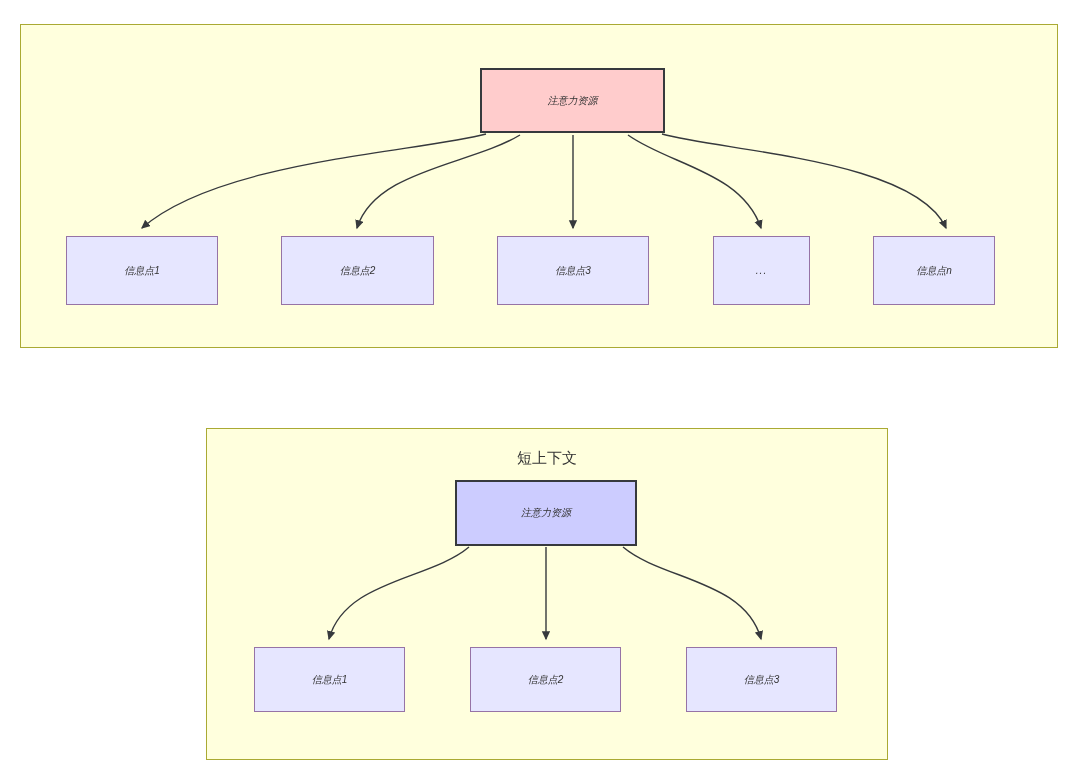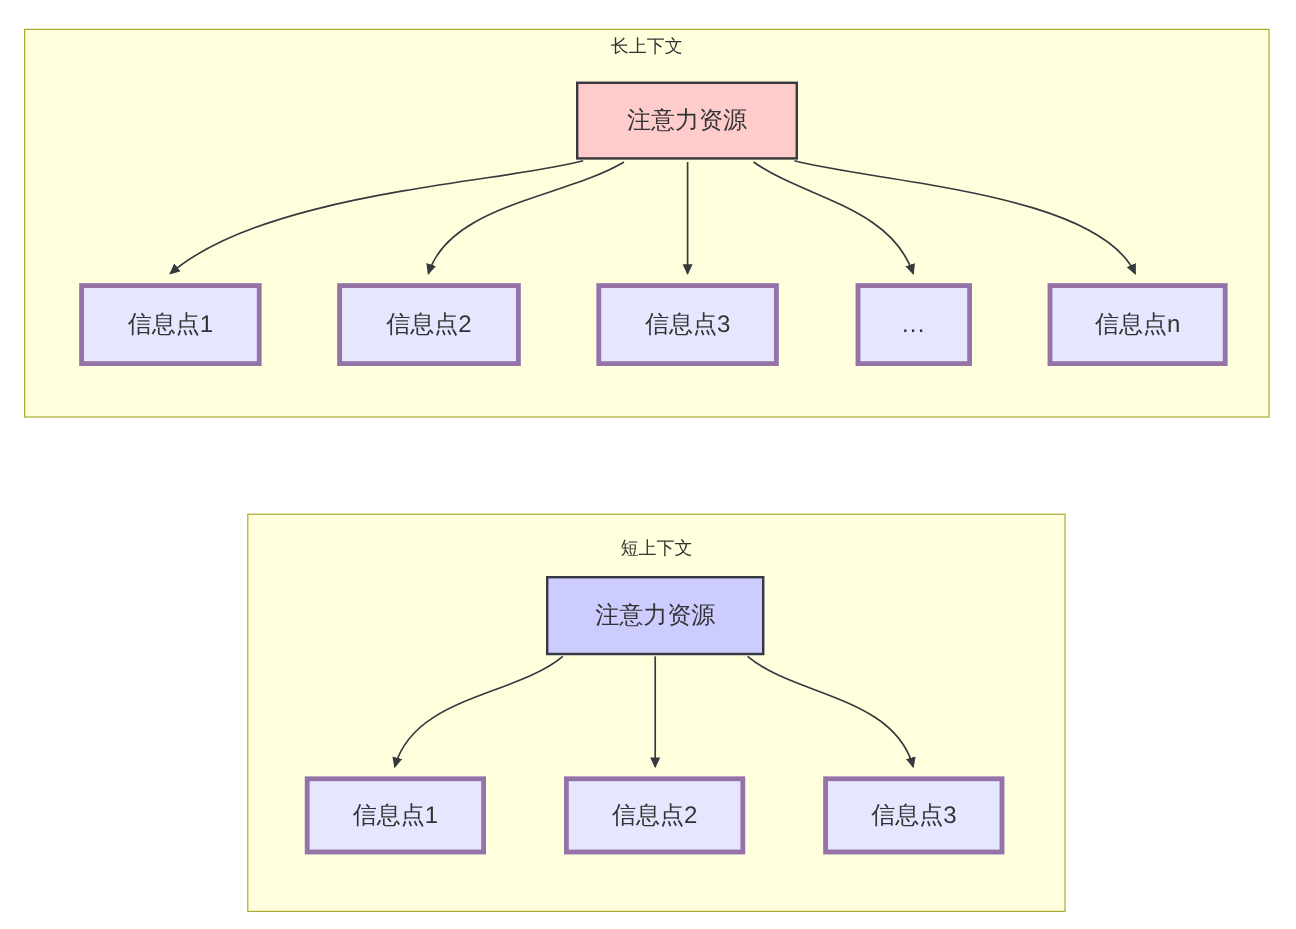--- a/index.html
+++ b/index.html
@@ -40,56 +40,56 @@
     color: #333333;
     line-height: 1.2;
     white-space: nowrap;
   }
   .node {
     position: absolute;
     box-sizing: border-box;
     display: flex;
     align-items: center;
     justify-content: center;
-    font-size: 20px;
+    font-size: 10px;
     color: #333333;
     line-height: 1.2;
     white-space: nowrap;
+    font-style: italic;
   }
   .node-root-long {
     background: #ffcccc;
     border: 2px solid #36393d;
   }
   .node-root-short {
     background: #ccccff;
     border: 2px solid #36393d;
   }
   .node-leaf {
     background: #e6e6ff;
-    border: 4px solid #ec4899;
+    border: 1px solid #ec4899;
   }
   .node-ellipsis {
     letter-spacing: 1px;
   }
 </style>
 </head>
 <body style="background: rgb(255, 255, 255);">
 
 <div id="stage">
 
   <div class="group-container" id="grp-0" style="left: 20px; top: 24px; width: 1038px; height: 324px; background: rgb(255, 255, 221); border-color: rgb(170, 170, 51);"></div>
-  <div class="group-title" id="grp-0-title" style="left: 20px; top: 30px; width: 1038px; color: rgb(51, 51, 51);">长上下文</div>
 
   <div class="node node-root-long" id="grp-0-root" style="left: 480px; top: 68px; width: 185px; height: 65px; background: rgb(255, 204, 204); border-color: rgb(54, 57, 61); color: rgb(51, 51, 51);">注意力资源</div>
 
   <div class="node node-leaf" id="grp-0-leaf-0" style="left: 66px; top: 236px; width: 152px; height: 69px; background: rgb(230, 230, 255); border-color: rgb(150, 115, 166); color: rgb(51, 51, 51);">信息点1</div>
   <div class="node node-leaf" id="grp-0-leaf-1" style="left: 281px; top: 236px; width: 153px; height: 69px; background: rgb(230, 230, 255); border-color: rgb(150, 115, 166); color: rgb(51, 51, 51);">信息点2</div>
   <div class="node node-leaf" id="grp-0-leaf-2" style="left: 497px; top: 236px; width: 152px; height: 69px; background: rgb(230, 230, 255); border-color: rgb(150, 115, 166); color: rgb(51, 51, 51);">信息点3</div>
   <div class="node node-leaf node-ellipsis" id="grp-0-leaf-3" style="left: 713px; top: 236px; width: 97px; height: 69px; background: rgb(230, 230, 255); border-color: rgb(150, 115, 166); color: rgb(51, 51, 51);">...</div>
-  <div class="node node-leaf" id="grp-0-leaf-4" style="left: 873px; top: 236px; width: 150px; height: 69px; background: rgb(230, 230, 255); border-color: rgb(150, 115, 166); color: rgb(51, 51, 51);">信息点n</div>
+  <div class="node node-leaf" id="grp-0-leaf-4" style="left: 873px; top: 236px; width: 122px; height: 69px; background: rgb(230, 230, 255); border-color: rgb(150, 115, 166); color: rgb(51, 51, 51);">信息点n</div>
 
   <div class="group-container" id="grp-1" style="left: 206px; top: 428px; width: 682px; height: 332px; background: rgb(255, 255, 221); border-color: rgb(170, 170, 51);"></div>
   <div class="group-title" id="grp-1-title" style="left: 206px; top: 449px; width: 682px; color: rgb(51, 51, 51);">短上下文</div>
 
   <div class="node node-root-short" id="grp-1-root" style="left: 455px; top: 480px; width: 182px; height: 66px; background: rgb(204, 204, 255); border-color: rgb(54, 57, 61); color: rgb(51, 51, 51);">注意力资源</div>
 
   <div class="node node-leaf" id="grp-1-leaf-0" style="left: 254px; top: 647px; width: 151px; height: 65px; background: rgb(230, 230, 255); border-color: rgb(150, 115, 166); color: rgb(51, 51, 51);">信息点1</div>
   <div class="node node-leaf" id="grp-1-leaf-1" style="left: 470px; top: 647px; width: 151px; height: 65px; background: rgb(230, 230, 255); border-color: rgb(150, 115, 166); color: rgb(51, 51, 51);">信息点2</div>
   <div class="node node-leaf" id="grp-1-leaf-2" style="left: 686px; top: 647px; width: 151px; height: 65px; background: rgb(230, 230, 255); border-color: rgb(150, 115, 166); color: rgb(51, 51, 51);">信息点3</div>
 

